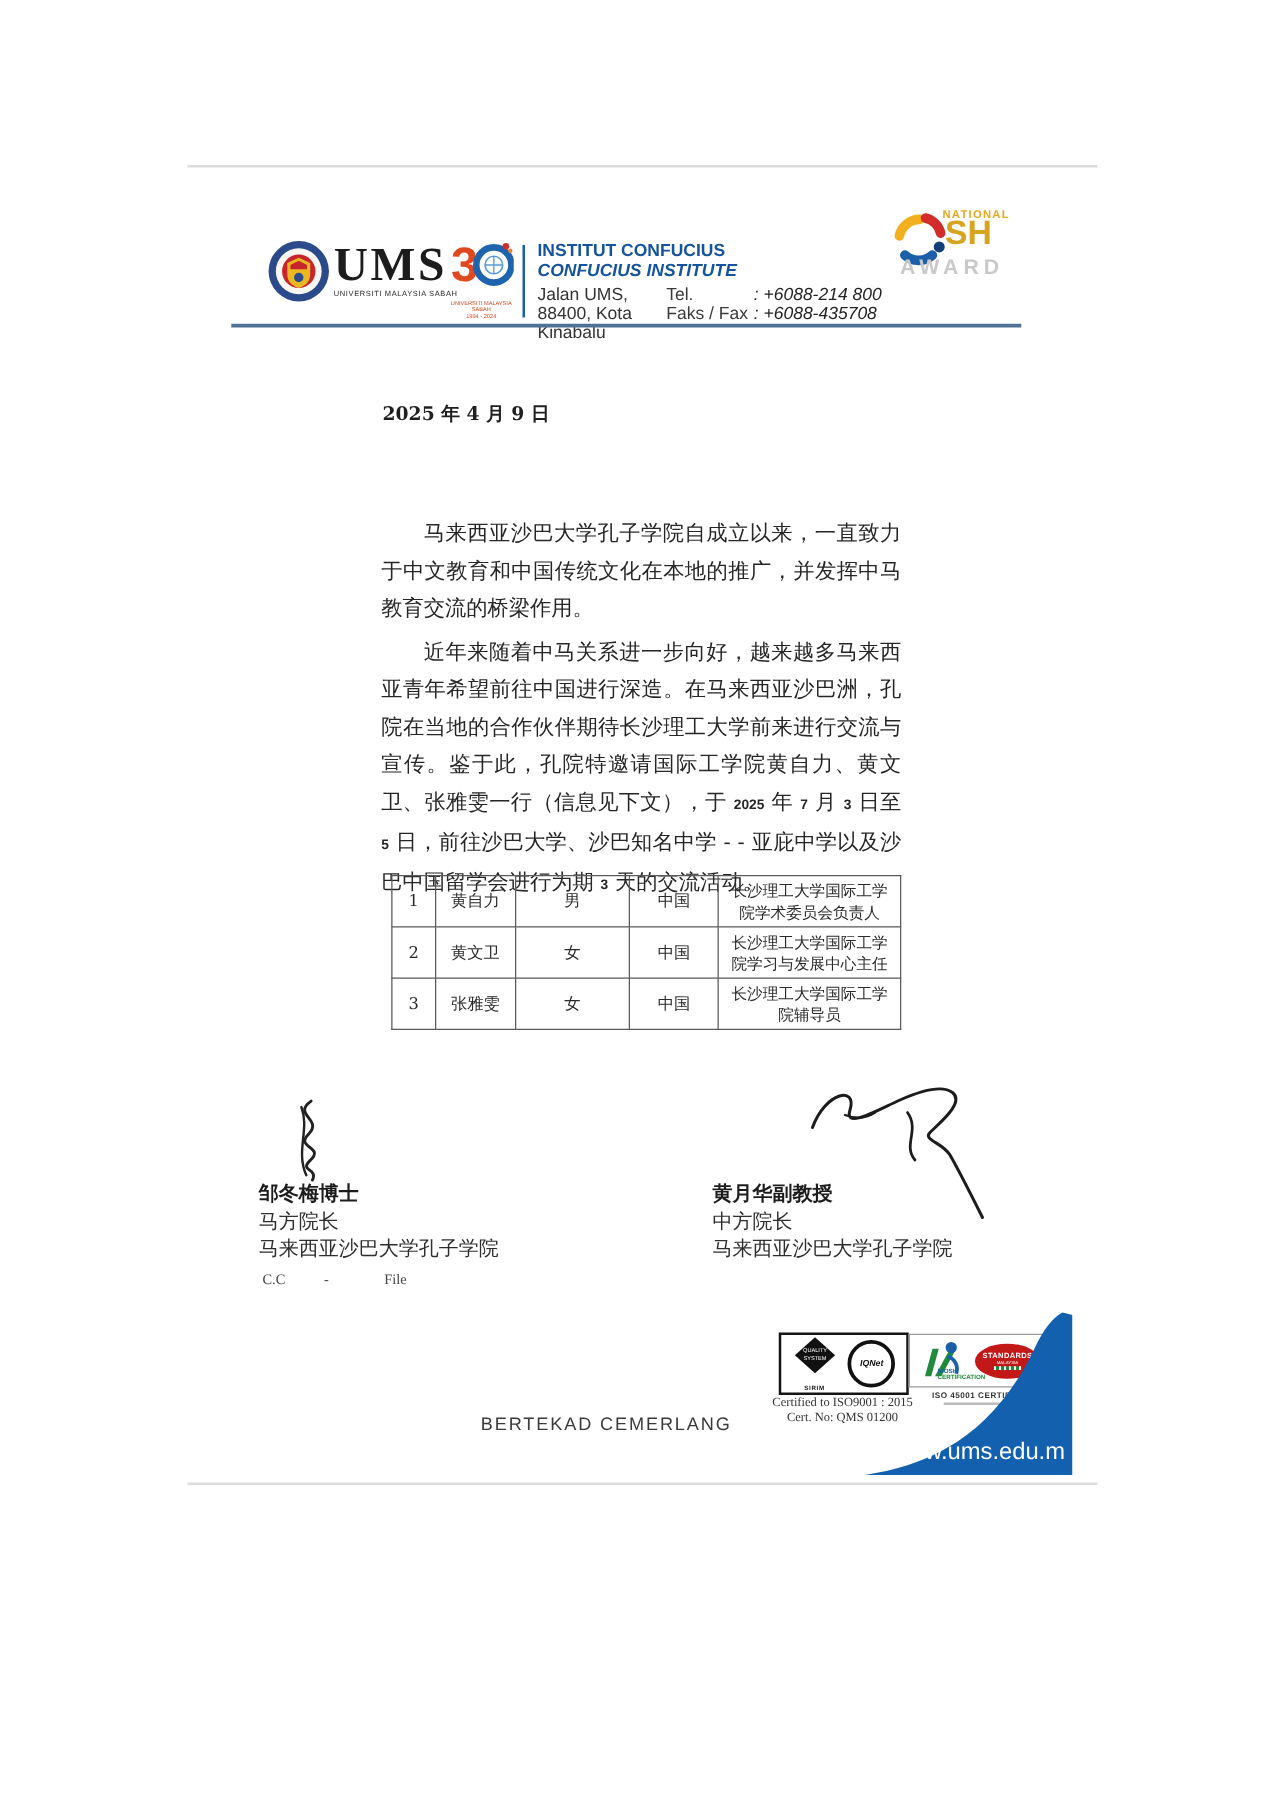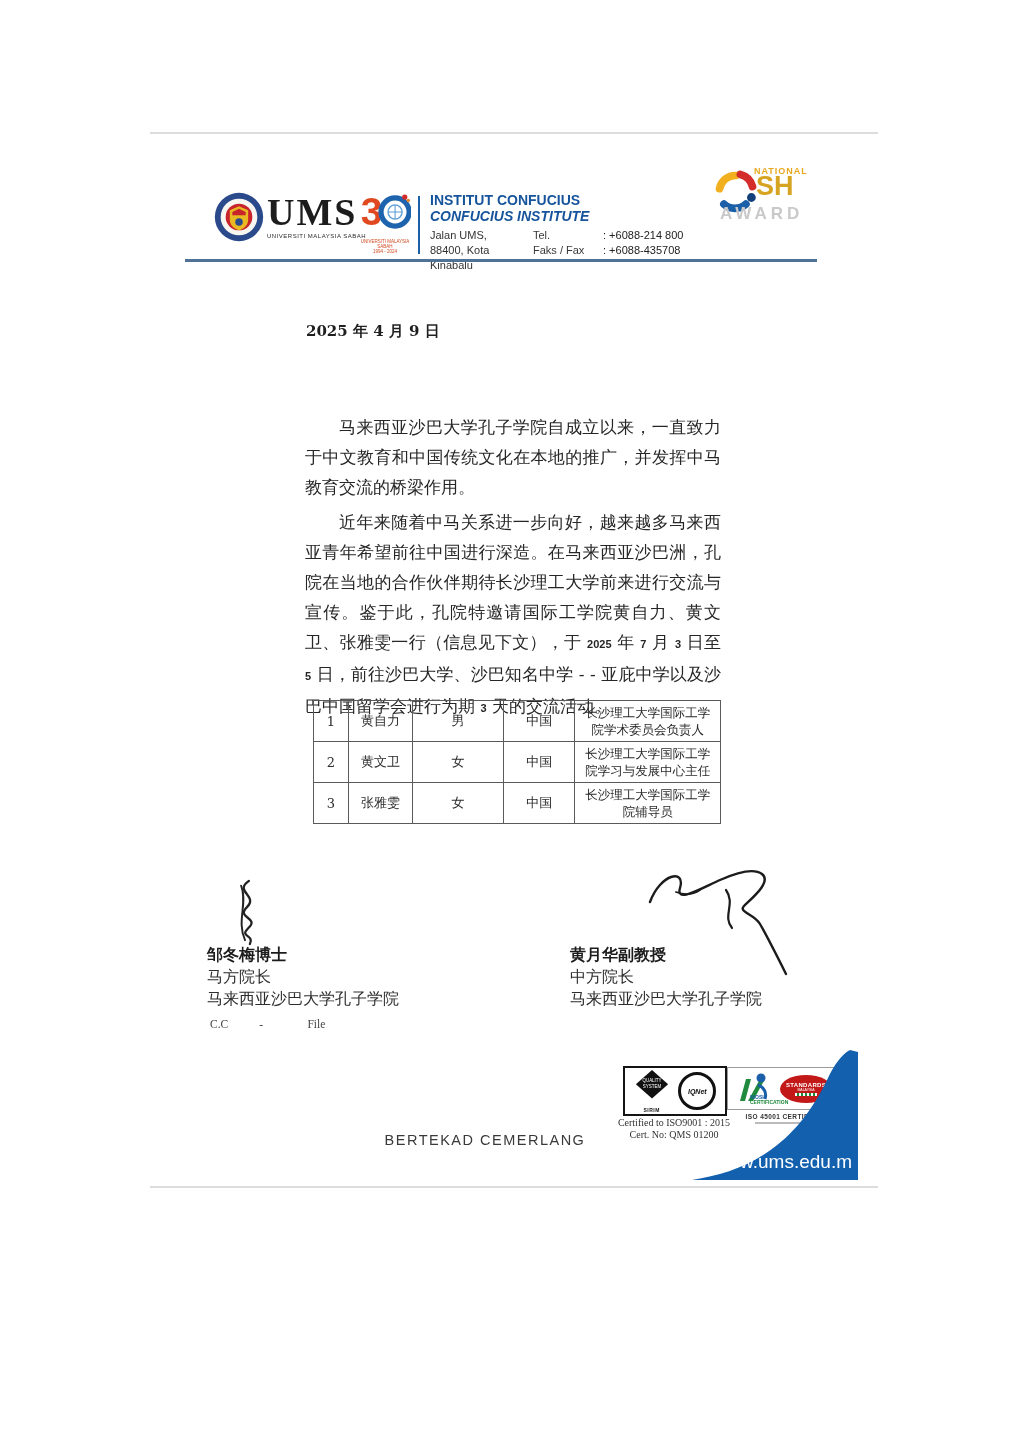--- a/index.html
+++ b/index.html
@@ -16,25 +16,25 @@
                letter-spacing:2px;color:#1c1c1c;line-height:40px;}
   .ums-sub{font-size:6px;letter-spacing:.5px;color:#2a2a2a;margin-top:1px;}
   .anniv{position:absolute;left:356px;top:190px;width:58px;text-align:center;}
   .anniv-num{height:44px;}
   .anniv-t1{font-size:4.5px;color:#d2491f;line-height:5px;margin-top:1px;}
   .anniv-t2{font-size:4.5px;color:#d2491f;line-height:5px;}
   .lh-divider{position:absolute;left:418px;top:196px;width:2px;height:58px;background:#1a5fa8;}
   .inst{position:absolute;left:430px;top:192px;width:290px;}
   .inst-name{font-size:14px;font-weight:bold;color:#15549c;line-height:16px;}
   .inst-name.it{font-style:italic;}
-  .contact{margin-top:4px;font-size:11px;line-height:15px;color:#333;}
+  .contact{margin-top:4px;font-size:14px;line-height:15px;color:#333;}
   .contact-row{display:flex;}
   .c-addr{width:103px;}
   .c-label{width:70px;color:#3a3a3a;}
-  .c-val{color:#222;}
+  .c-val{color:#222;font-style:italic;}
   .email-link{color:#1a5fa8;text-decoration:underline;}
   .osh{position:absolute;left:714px;top:166px;width:100px;height:75px;}
   .osh-national{position:absolute;left:40px;top:0;font-size:9px;font-weight:bold;color:#e8a81e;letter-spacing:1px;}
   .osh-sh{position:absolute;left:42px;top:5px;font-size:27px;font-weight:bold;color:#d7a421;line-height:30px;}
   .osh-award{position:absolute;left:6px;top:38px;font-size:17px;font-weight:bold;color:#c9c9c9;letter-spacing:4px;}
   .osh-swirl{position:absolute;left:0;top:4px;width:44px;height:44px;}
   .lh-rule{position:absolute;left:185px;top:259px;width:632px;height:3px;background:#4f7296;}
 
   
   .date{position:absolute;left:306px;top:322px;font-size:15px;font-weight:bold;

